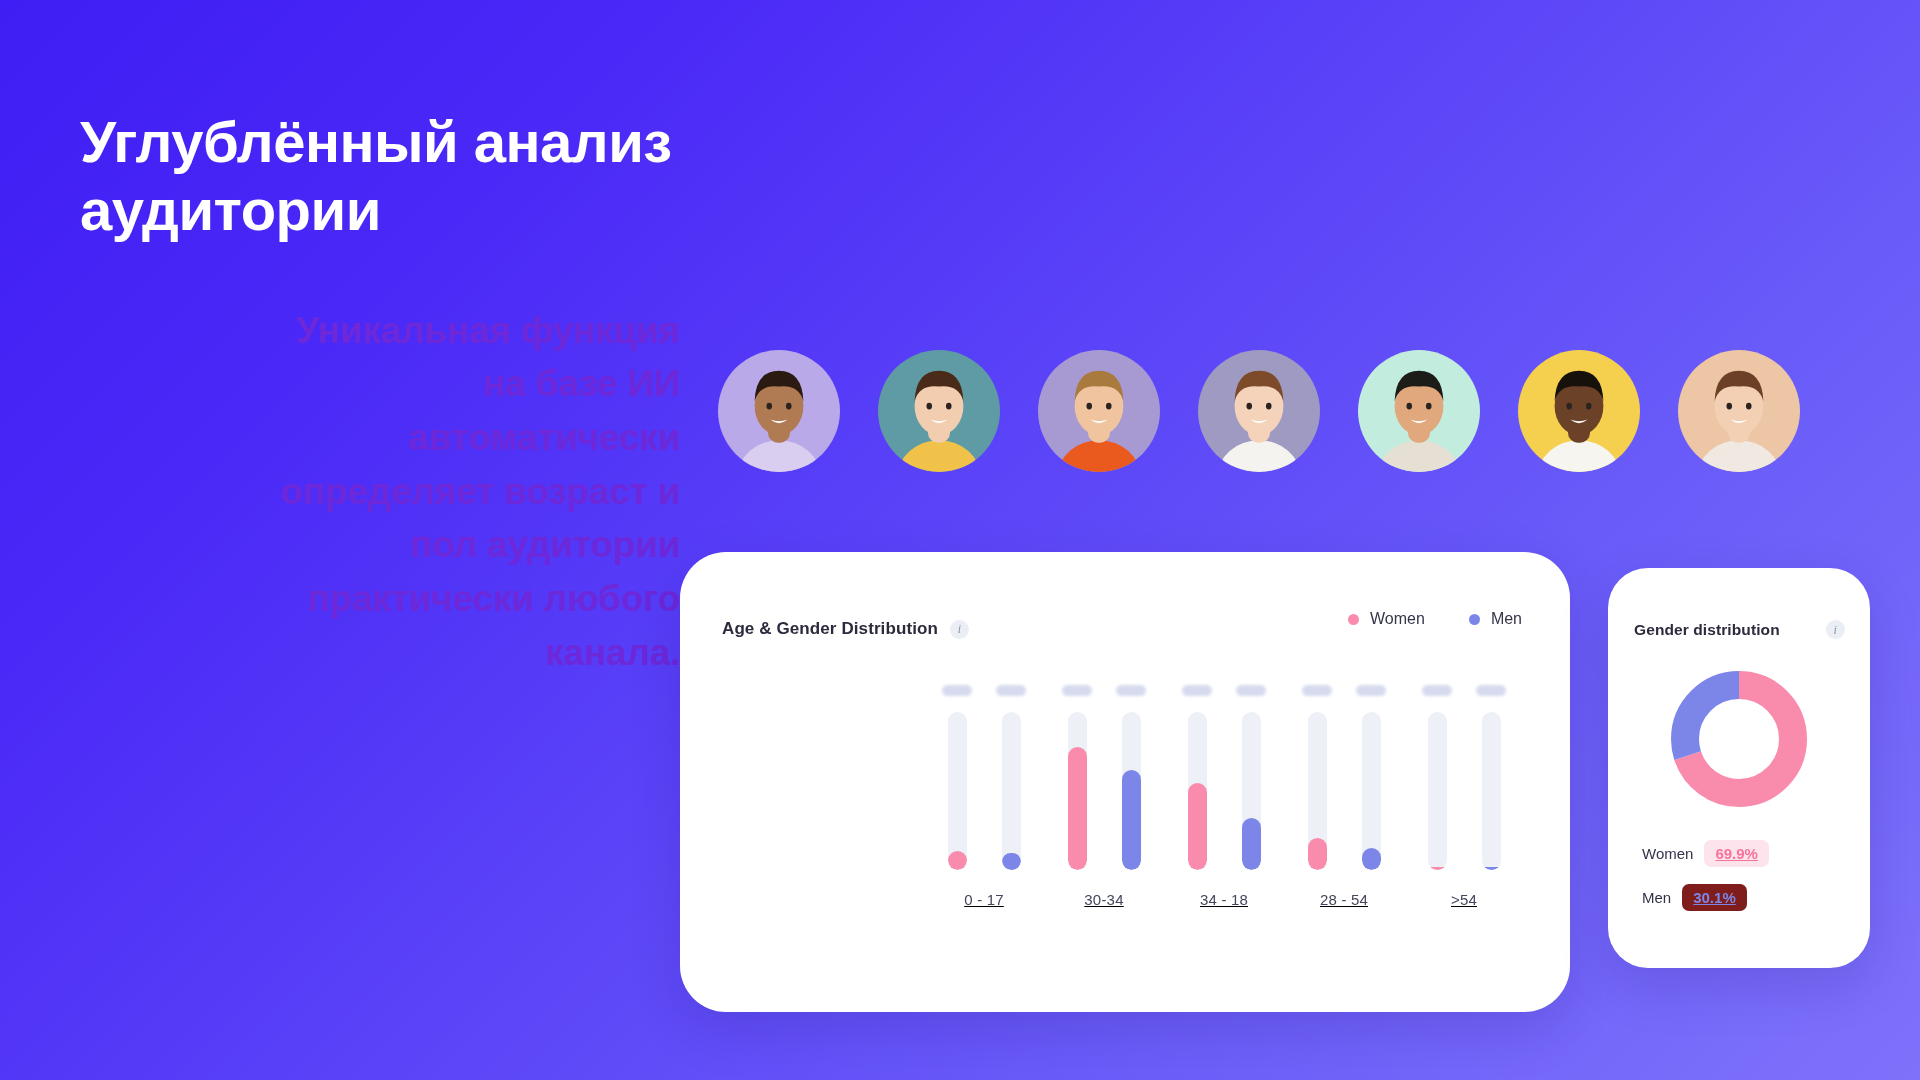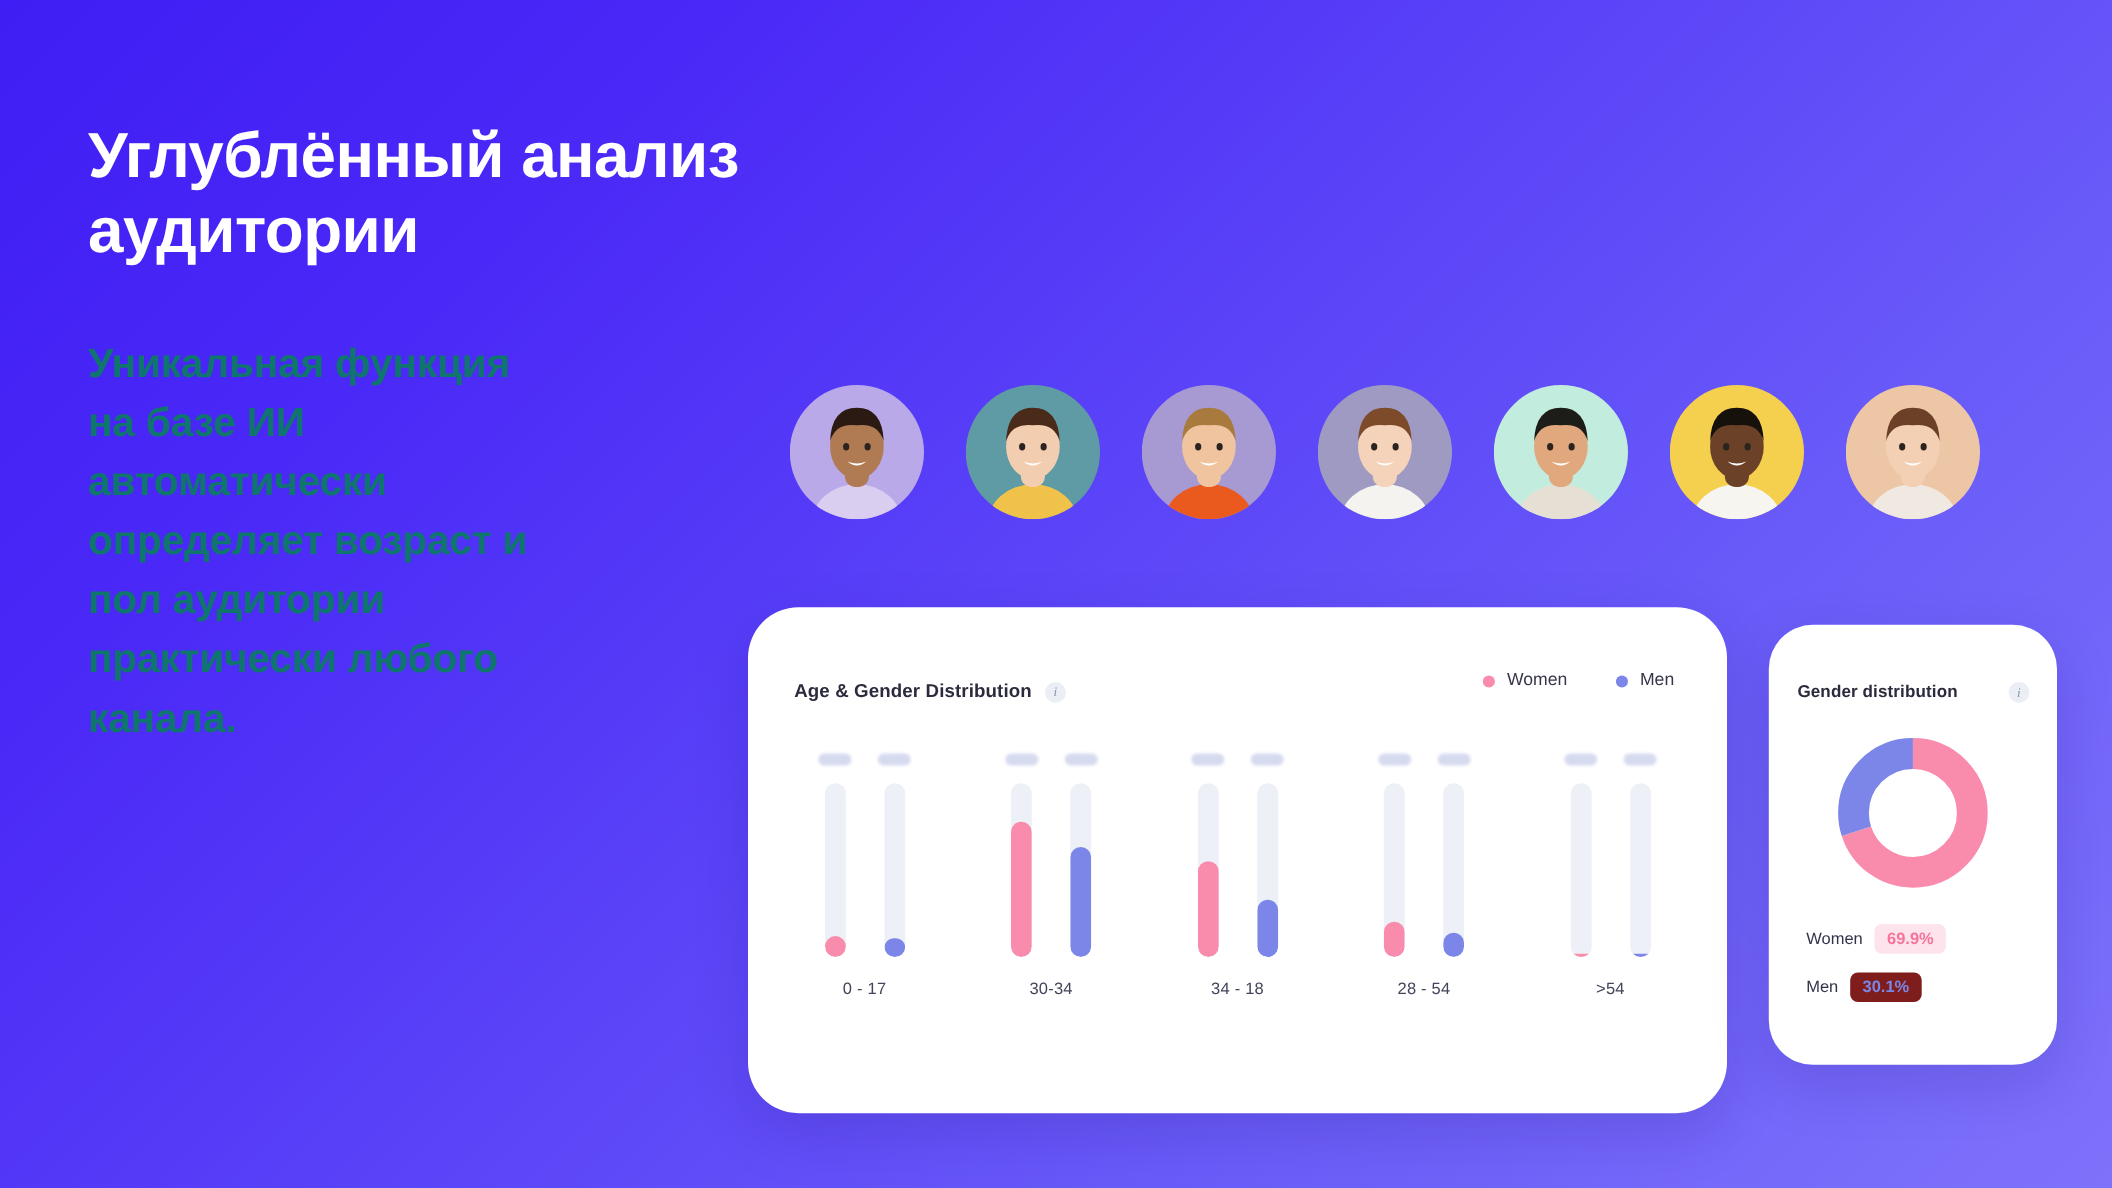--- a/index.html
+++ b/index.html
@@ -29,26 +29,27 @@
     color: #ffffff;
     font-size: 58px;
     line-height: 1.17;
     font-weight: bold;
     letter-spacing: -0.5px;
     white-space: pre-line;
   }
 
   .subcopy {
     margin-top: 60px;
-    color: #0f766e;
+    color: #6d28d9;
     font-size: 37px;
     line-height: 1.45;
     font-weight: bold;
     letter-spacing: -0.2px;
     white-space: pre-line;
+    text-align: right;
   }
 
   
   .avatars {
     position: absolute;
     left: 718px;
     top: 350px;
     display: flex;
     gap: 38px;
   }
@@ -135,21 +136,22 @@
   .legend-label { font-size: 16px; color: #35364a; }
 
   
   .chart-area {
     position: absolute;
     left: 46px;
     top: 106px;
     right: 46px;
     bottom: 56px;
     display: flex;
-    justify-content: space-between;
+    justify-content: flex-end;
+    text-decoration: underline;
   }
 
   .age-group {
     display: flex;
     flex-direction: column;
     align-items: center;
     width: 120px;
   }
 
   .pair {
@@ -223,20 +225,21 @@
     padding-left: 34px;
   }
 
   .gender-row { display: flex; align-items: center; gap: 11px; }
   .gender-name { font-size: 15px; color: #32334a; }
   .gender-pct {
     font-size: 15px;
     font-weight: bold;
     padding: 5px 11px;
     border-radius: 7px;
+    text-decoration: underline;
   }
   .pct-women { background: #fde4ec; color: #f6739a; }
   .pct-men   { background: #7f1d1d; color: #7b86e8; }
 </style>
 </head>
 <body>
 
 <div class="left-col">
   <h1 class="headline">Углублённый анализ
 аудитории</h1>

